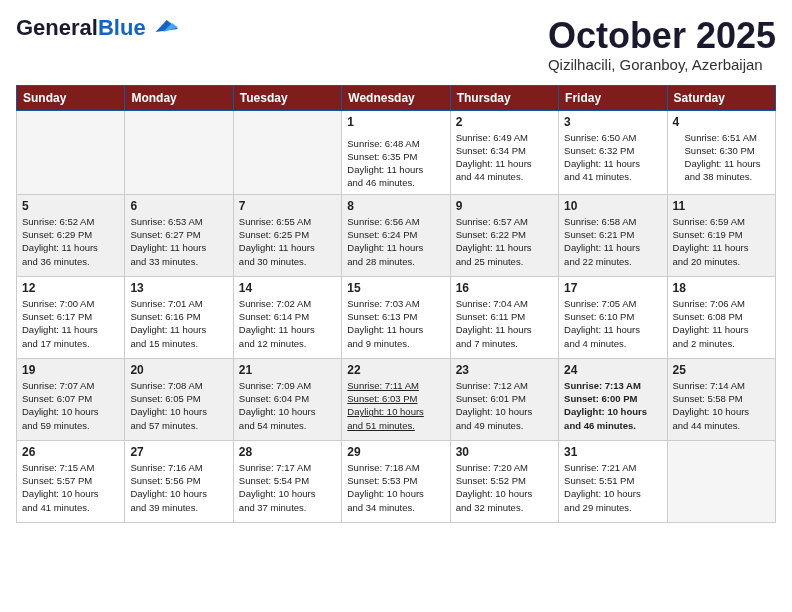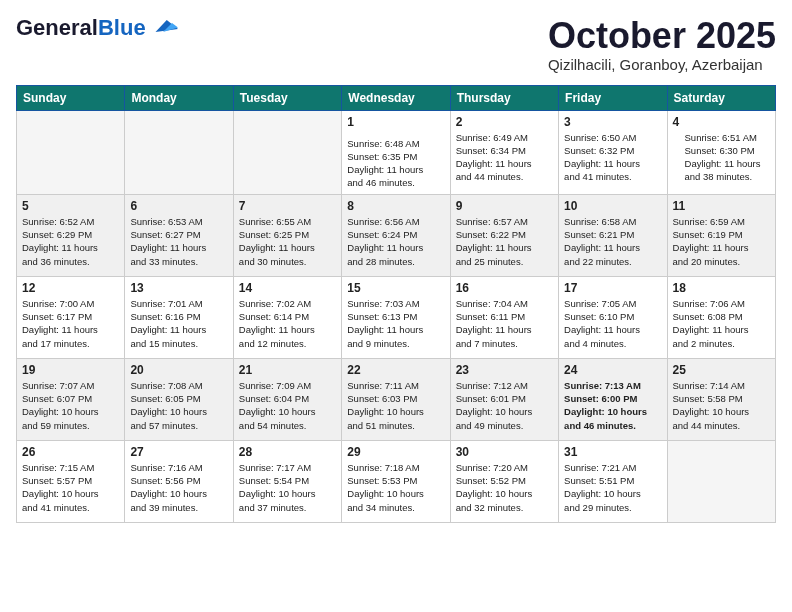--- a/index.html
+++ b/index.html
@@ -47,21 +47,21 @@
     .location {
       font-size: 15px;
       color: #333;
     }
     .calendar {
       width: 100%;
       border-collapse: collapse;
       border: 1px solid #ccc;
     }
     .calendar th {
-      background: #0f766e;
+      background: #7f1d1d;
       color: #fff;
       font-size: 12px;
       font-weight: bold;
       padding: 5px 6px;
       text-align: left;
       border: 1px solid #1555a0;
     }
     .calendar td {
       vertical-align: top;
       border: 1px solid #ccc;
@@ -276,21 +276,21 @@
         </td>
         <td class="shaded">
           <span class="day-num">21</span>
           <div class="day-info" style="white-space: pre-line;">Sunrise: 7:09 AM
 Sunset: 6:04 PM
 Daylight: 10 hours
 and 54 minutes.</div>
         </td>
         <td class="shaded">
           <span class="day-num">22</span>
-          <div class="day-info" style="white-space: pre-line;">Sunrise: 7:11 AM
+          <div class="day-info" style="white-space: pre-line; text-decoration: underline;">Sunrise: 7:11 AM
 Sunset: 6:03 PM
 Daylight: 10 hours
 and 51 minutes.</div>
         </td>
         <td class="shaded">
           <span class="day-num">23</span>
           <div class="day-info" style="white-space: pre-line;">Sunrise: 7:12 AM
 Sunset: 6:01 PM
 Daylight: 10 hours
 and 49 minutes.</div>

